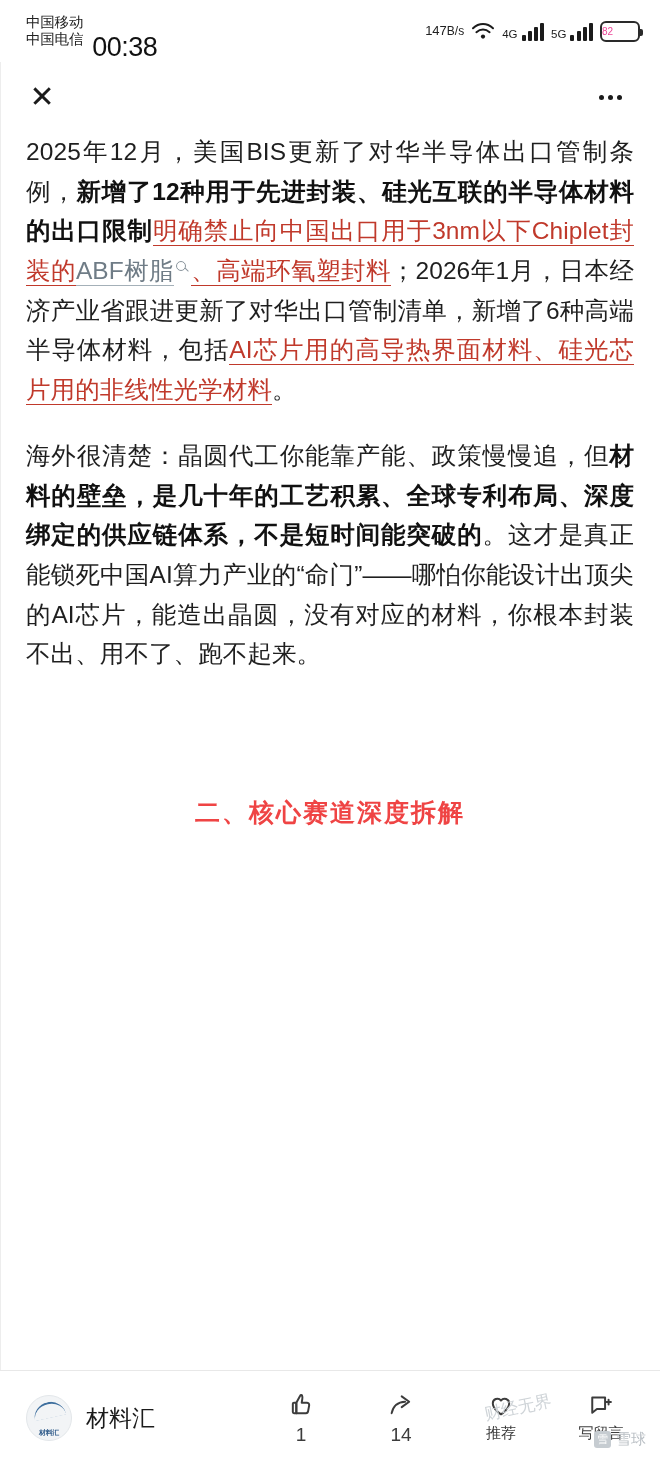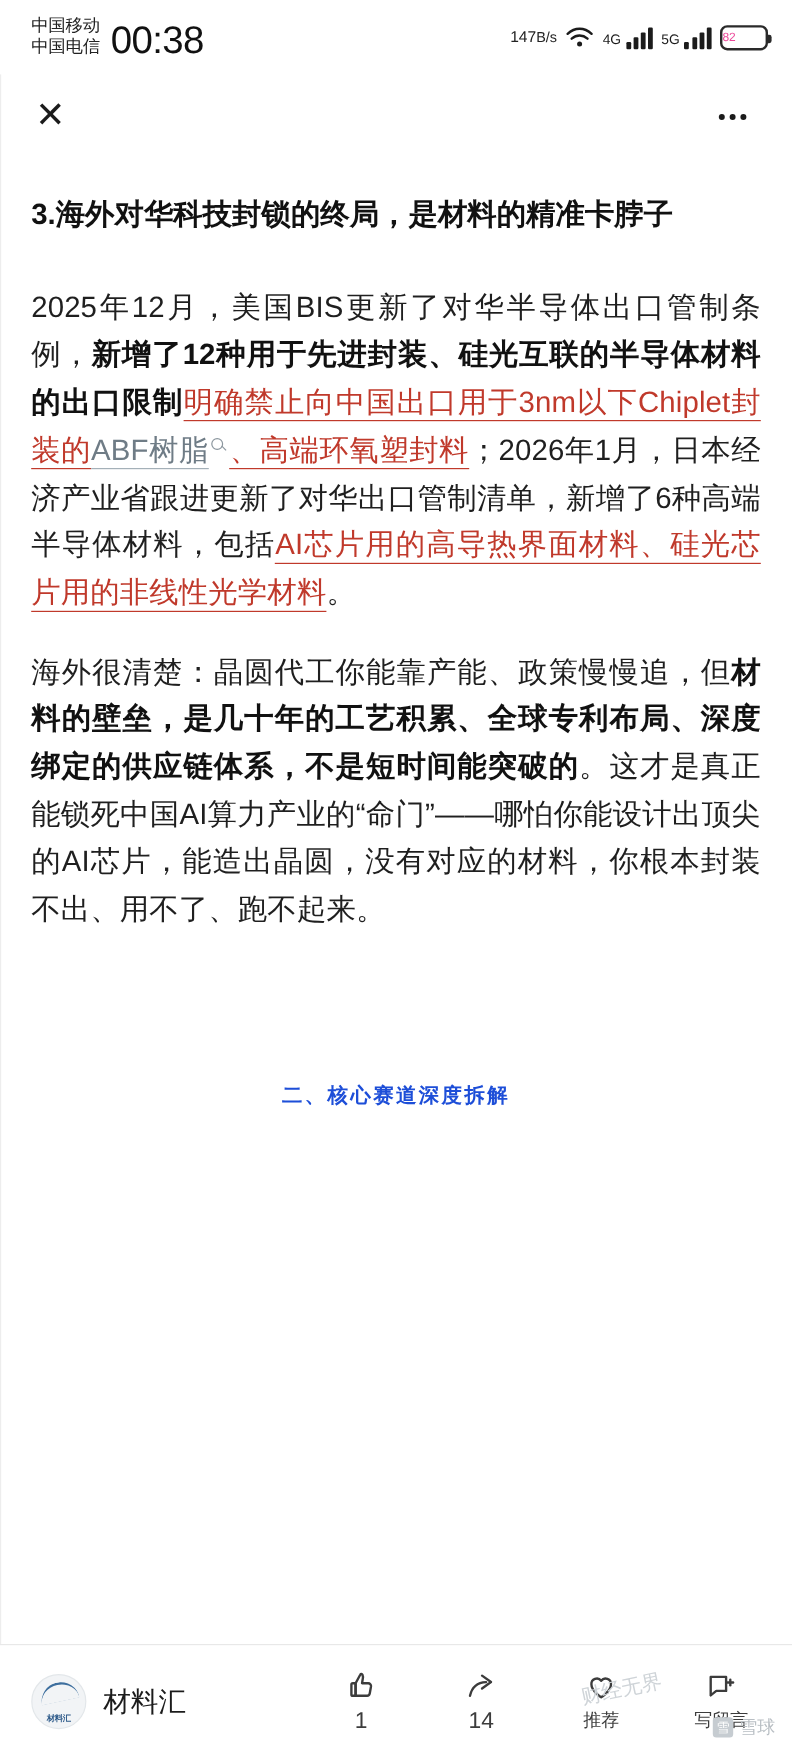--- a/index.html
+++ b/index.html
@@ -26,28 +26,28 @@
   .carriers {
     display: flex;
     flex-direction: column;
     justify-content: center;
     line-height: 1.18;
     font-size: 14.5px;
     letter-spacing: -0.2px;
     color: #222;
   }
   .clock {
-    font-size: 32px;
+    font-size: 27px;
     font-weight: 400;
     margin-left: 9px;
     letter-spacing: -0.5px;
     color: #111;
     line-height: 1;
     position: relative;
-    top: 2px;
+    top: 16px;
   }
   .status-right {
     margin-left: auto;
     display: flex;
     align-items: center;
     gap: 7px;
   }
   .netspeed {
     display: flex;
     flex-direction: row;
@@ -172,23 +172,23 @@
     content: "";
     position: absolute;
     left: 8.5px; top: 8px;
     width: 5px; height: 1.4px;
     background: #8b969e;
     transform: rotate(45deg);
   }
 
   .section-h {
     text-align: center;
-    font-size: 17px;
+    font-size: 25px;
     font-weight: bold;
-    color: #1d4ed8;
+    color: #ef4444;
     letter-spacing: 2px;
     margin: 0;
   }
   .section-h.first { margin-top: 122px; }
   .section-h.second { margin-top: 64px; letter-spacing: 1px; }
 
   
   .footer {
     position: absolute;
     left: 0; right: 0; bottom: 0;
@@ -329,21 +329,20 @@
   <div class="more-btn">
       <i></i>
       <i></i>
       <i></i>
     </div>
 </div>
 
 <div class="article">
 
 
-  <h3 class="h3">3.海外对华科技封锁的终局，是材料的精准卡脖子</h3>
 
   <p class="p">
     <span>2025年12月，美国BIS更新了对华半导体出口管制条例，</span><b>新增了12种用于先进封装、硅光互联的半导体材料的出口限制</b><span class="red">明确禁止向中国出口用于3nm以下Chiplet封装的</span><span class="grey-hl">ABF树脂</span><span class="mini-search"></span><span class="red">、高端环氧塑封料</span><span>；2026年1月，日本经济产业省跟进更新了对华出口管制清单，新增了6种高端半导体材料，包括</span><span class="red">AI芯片用的高导热界面材料、硅光芯片用的非线性光学材料</span><span>。</span>
   </p>
 
   <p class="p">
     <span>海外很清楚：晶圆代工你能靠产能、政策慢慢追，但</span><b>材料的壁垒，是几十年的工艺积累、全球专利布局、深度绑定的供应链体系，不是短时间能突破的</b><span>。这才是真正能锁死中国AI算力产业的“命门”——哪怕你能设计出顶尖的AI芯片，能造出晶圆，没有对应的材料，你根本封装不出、用不了、跑不起来。</span>
   </p>
 
   <h2 class="section-h first">二、核心赛道深度拆解</h2>

